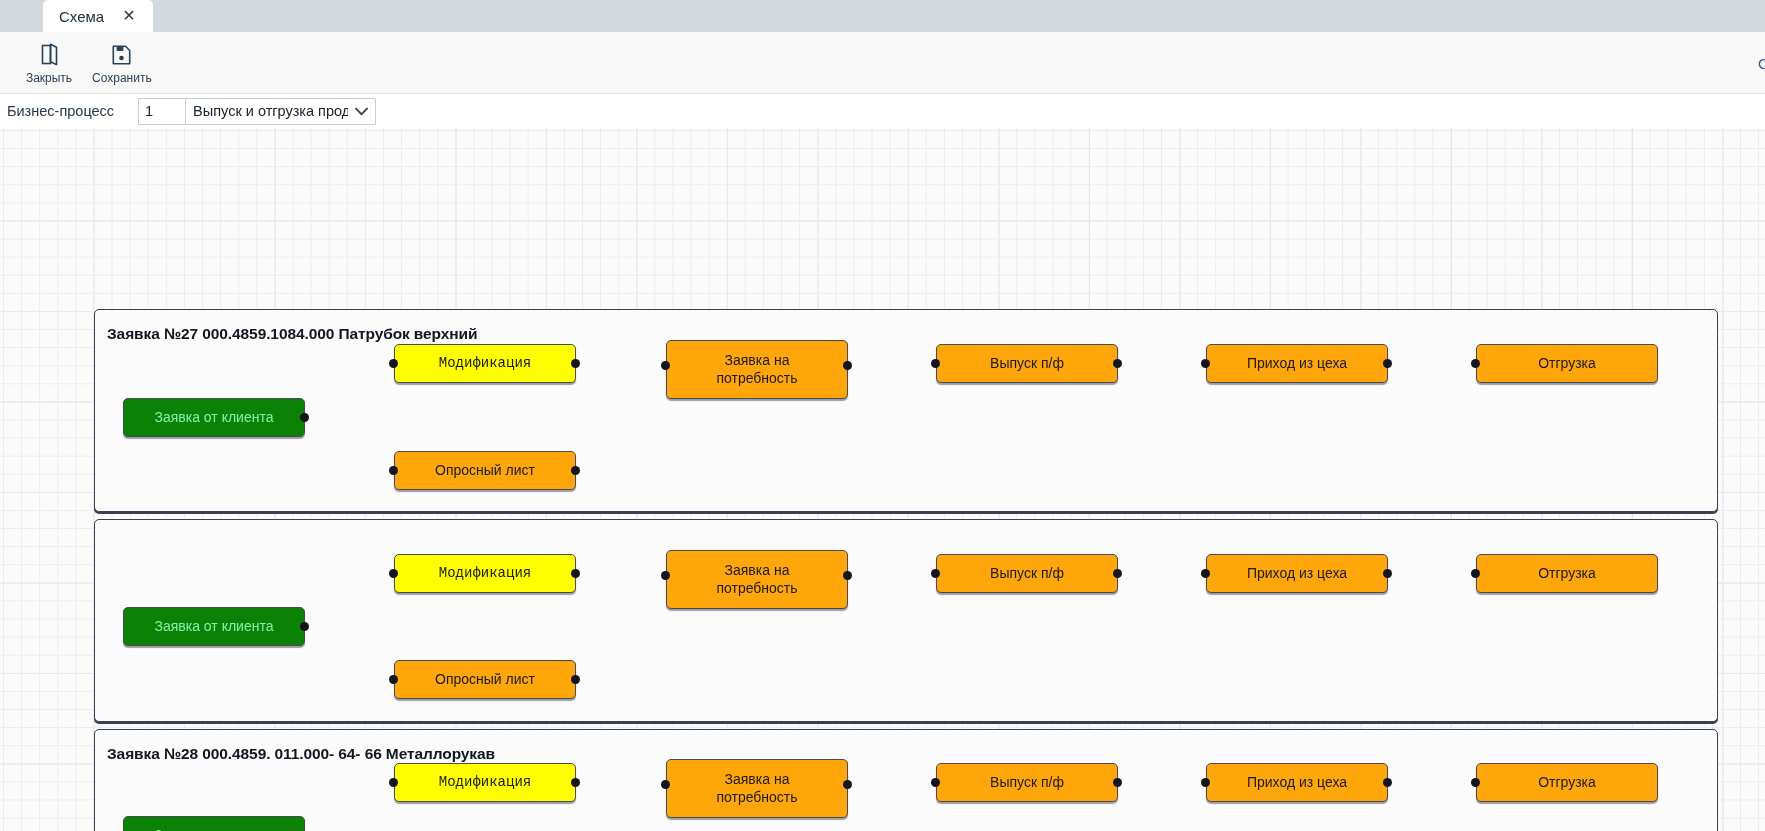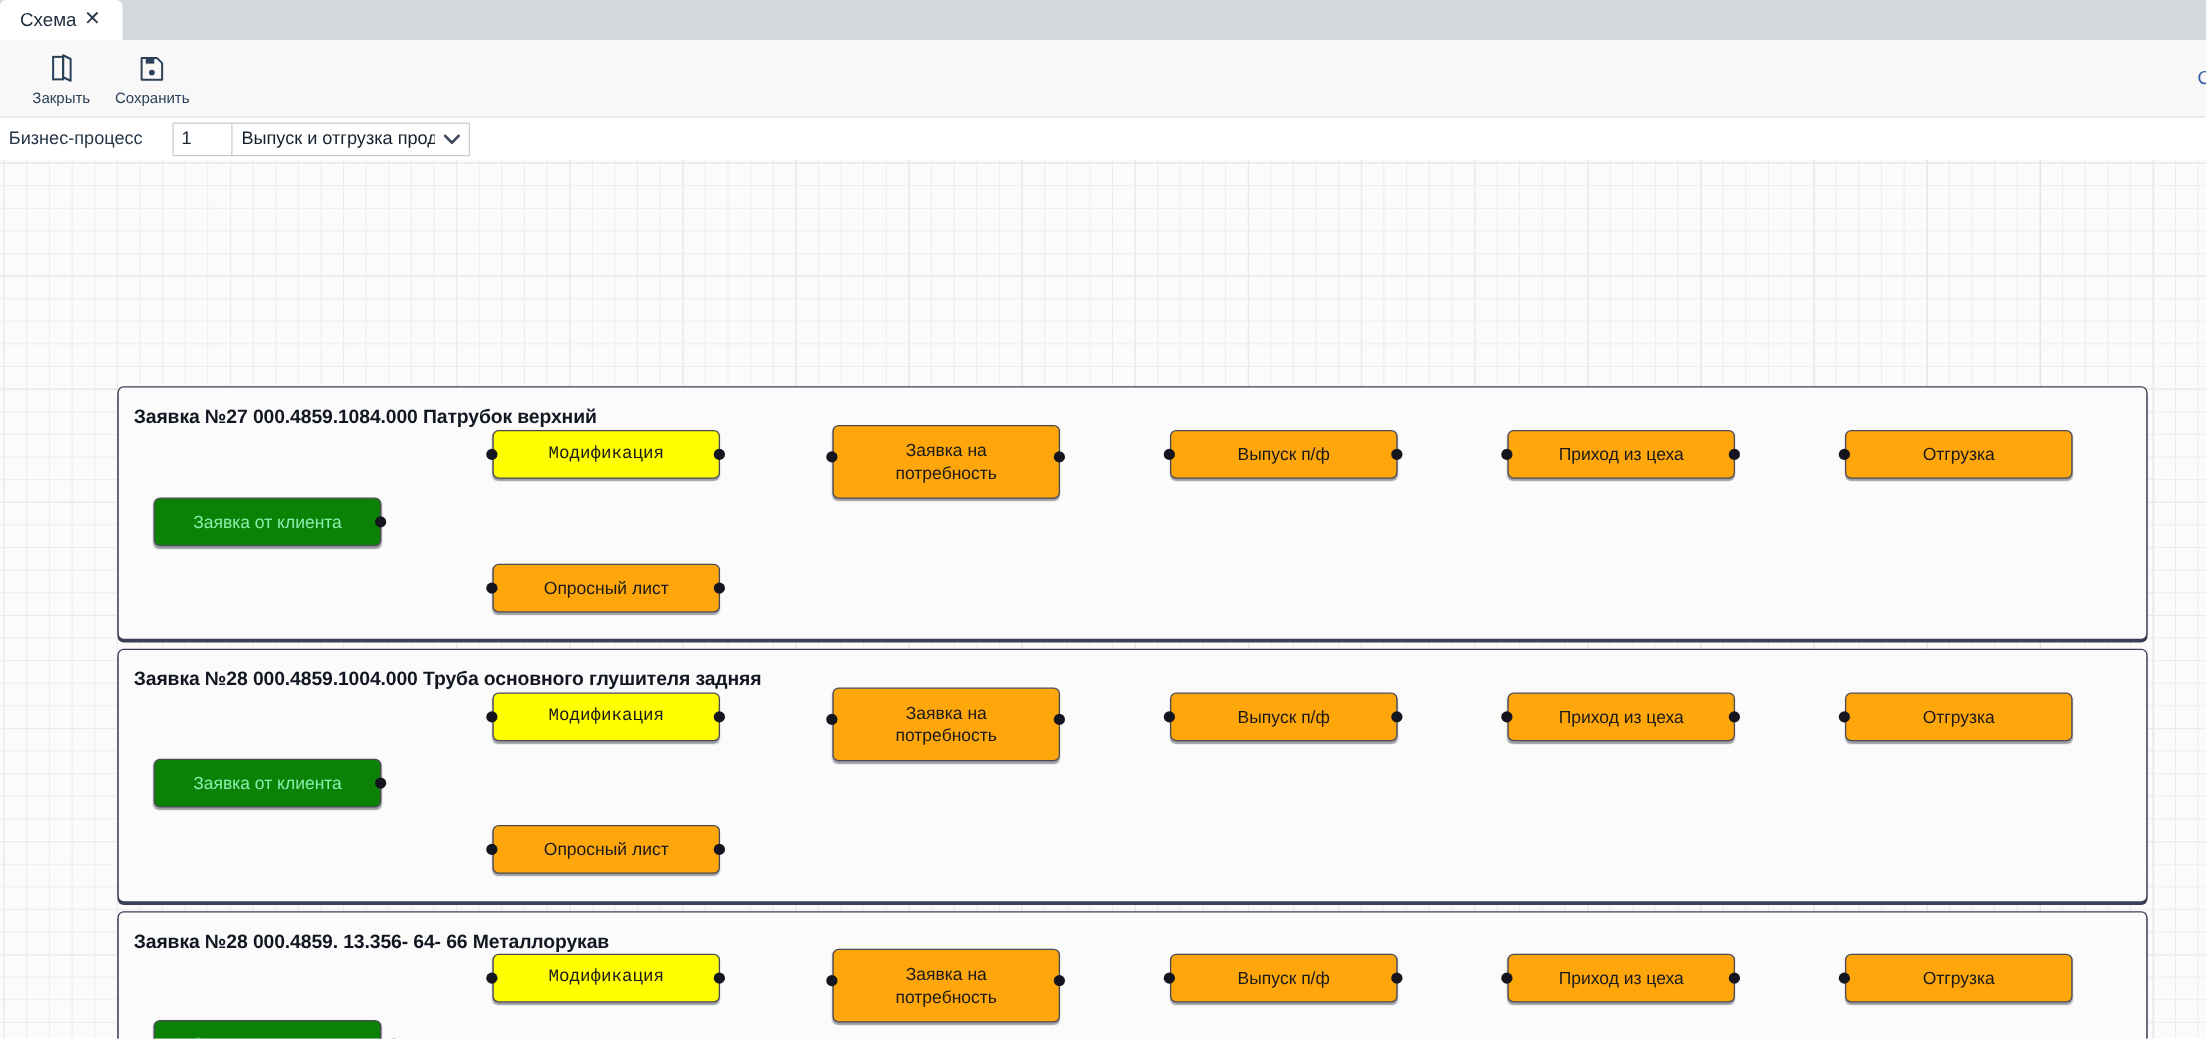--- a/index.html
+++ b/index.html
@@ -18,25 +18,26 @@
     align-items: flex-end;
     position: relative;
   }
   .tab {
     height: 32px;
     background: #ffffff;
     border-top-left-radius: 5px;
     border-top-right-radius: 5px;
     display: flex;
     align-items: center;
-    gap: 4px;
+    gap: 16px;
     padding: 0 15px 0 16px;
     font-size: 15px;
     color: #1c2a3a;
     cursor: pointer;
+    margin-left: 43px;
   }
   .tab-close {
     font-size: 16px;
     font-weight: bold;
     color: #2b3a4a;
     line-height: 1;
     cursor: pointer;
     padding: 0 2px;
   }
 
@@ -295,21 +296,20 @@
   </div>
   <div class="port" style="left:1201px; top:231px;"></div>
   <div class="port" style="left:1383px; top:231px;"></div>
 
   <div class="node orange" style="left:1476px; top:216px; width:182px; height:39px;">
     <span>Отгрузка</span>
   </div>
   <div class="port" style="left:1471px; top:231px;"></div>
 
   <div class="card" style="left:94px; top:391px; width:1624px; height:203px;"></div>
-  <div class="card-title" style="left:107px; top:407px;">Заявка №28 000.4859.1004.000 Труба основного глушителя задняя</div>
 
   <div class="node green" style="left:123px; top:479px; width:182px; height:39px;">
     <span>Заявка от клиента</span>
   </div>
   <div class="port" style="left:300px; top:494px;"></div>
 
   <div class="node yellow" style="left:394px; top:426px; width:182px; height:39px;">
     <span>Модификация</span>
   </div>
   <div class="port" style="left:389px; top:441px;"></div>
@@ -339,21 +339,21 @@
   </div>
   <div class="port" style="left:1201px; top:441px;"></div>
   <div class="port" style="left:1383px; top:441px;"></div>
 
   <div class="node orange" style="left:1476px; top:426px; width:182px; height:39px;">
     <span>Отгрузка</span>
   </div>
   <div class="port" style="left:1471px; top:441px;"></div>
 
   <div class="card" style="left:94px; top:601px; width:1624px; height:203px;"></div>
-  <div class="card-title" style="left:107px; top:617px;">Заявка №28 000.4859. 13.356- 64- 66 Металлорукав</div>
+  <div class="card-title" style="left:107px; top:617px;">Заявка №28 000.4859. 011.000- 64- 66 Металлорукав</div>
 
   <div class="node green" style="left:123px; top:688px; width:182px; height:39px;">
     <span>Заявка от клиента</span>
   </div>
 
   <div class="node yellow" style="left:394px; top:635px; width:182px; height:39px;">
     <span>Модификация</span>
   </div>
   <div class="port" style="left:389px; top:650px;"></div>
   <div class="port" style="left:571px; top:650px;"></div>

